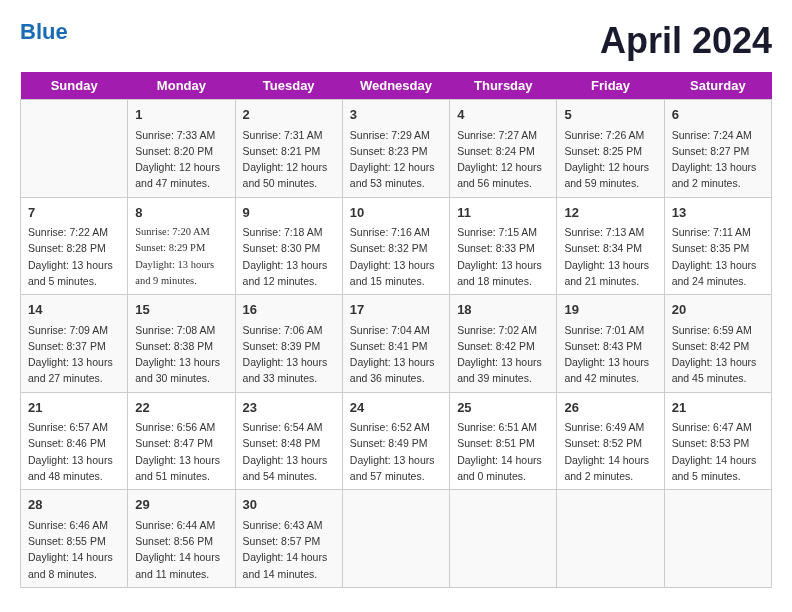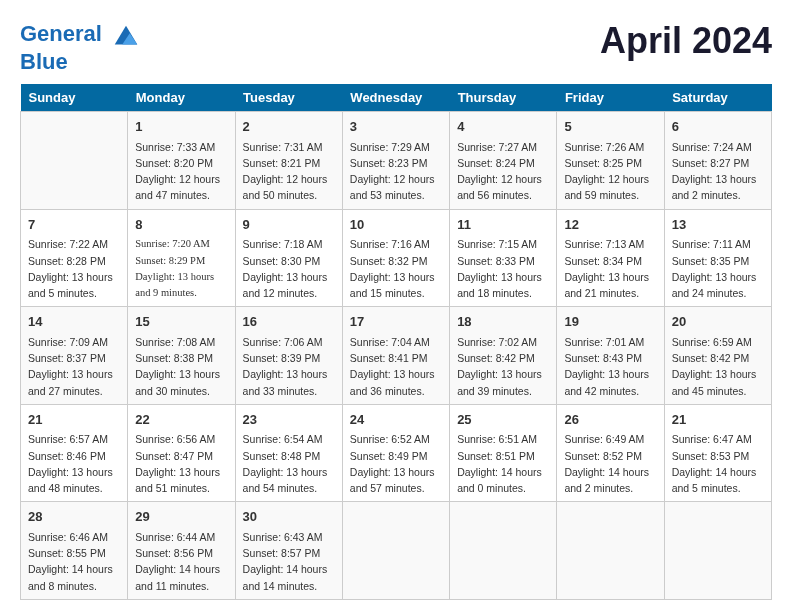--- a/index.html
+++ b/index.html
@@ -46,23 +46,23 @@
     .location {
       font-size: 16px;
       color: #444;
     }
     table {
       width: 100%;
       border-collapse: collapse;
       font-size: 11px;
     }
     thead tr th {
-      background-color: #0369a1;
+      background-color: #a21caf;
       color: #fff;
-      text-align: left;
+      text-align: center;
       padding: 6px 8px;
       font-size: 13px;
       font-weight: bold;
     }
     tbody tr td {
       border: 1px solid #ccc;
       vertical-align: top;
       padding: 5px 7px;
       width: calc(100% / 7);
       height: 80px;
@@ -89,27 +89,20 @@
     .empty-cell {
       background-color: #f9f9f9;
     }
   </style>
 </head>
 <body>
 
 <div class="header">
   <div class="logo">
     <div>
-      <div class="logo-text">
-        <span>General</span>
-        <svg class="logo-icon" viewBox="0 0 40 35" style="display:inline-block;vertical-align:middle;margin-left:3px;">
-          <polygon points="5,30 20,5 35,30" fill="#1a6bb5"></polygon>
-          <polygon points="15,30 25,15 35,30" fill="#4aa0e8"></polygon>
-        </svg>
-      </div>
       <div class="logo-text" style="color:#1a6bb5;font-size:22px;font-weight:bold;">Blue</div>
     </div>
   </div>
   <div class="title-block">
     <div class="month-title">April 2024</div>
   </div>
 </div>
 
 <table>
   <thead>

